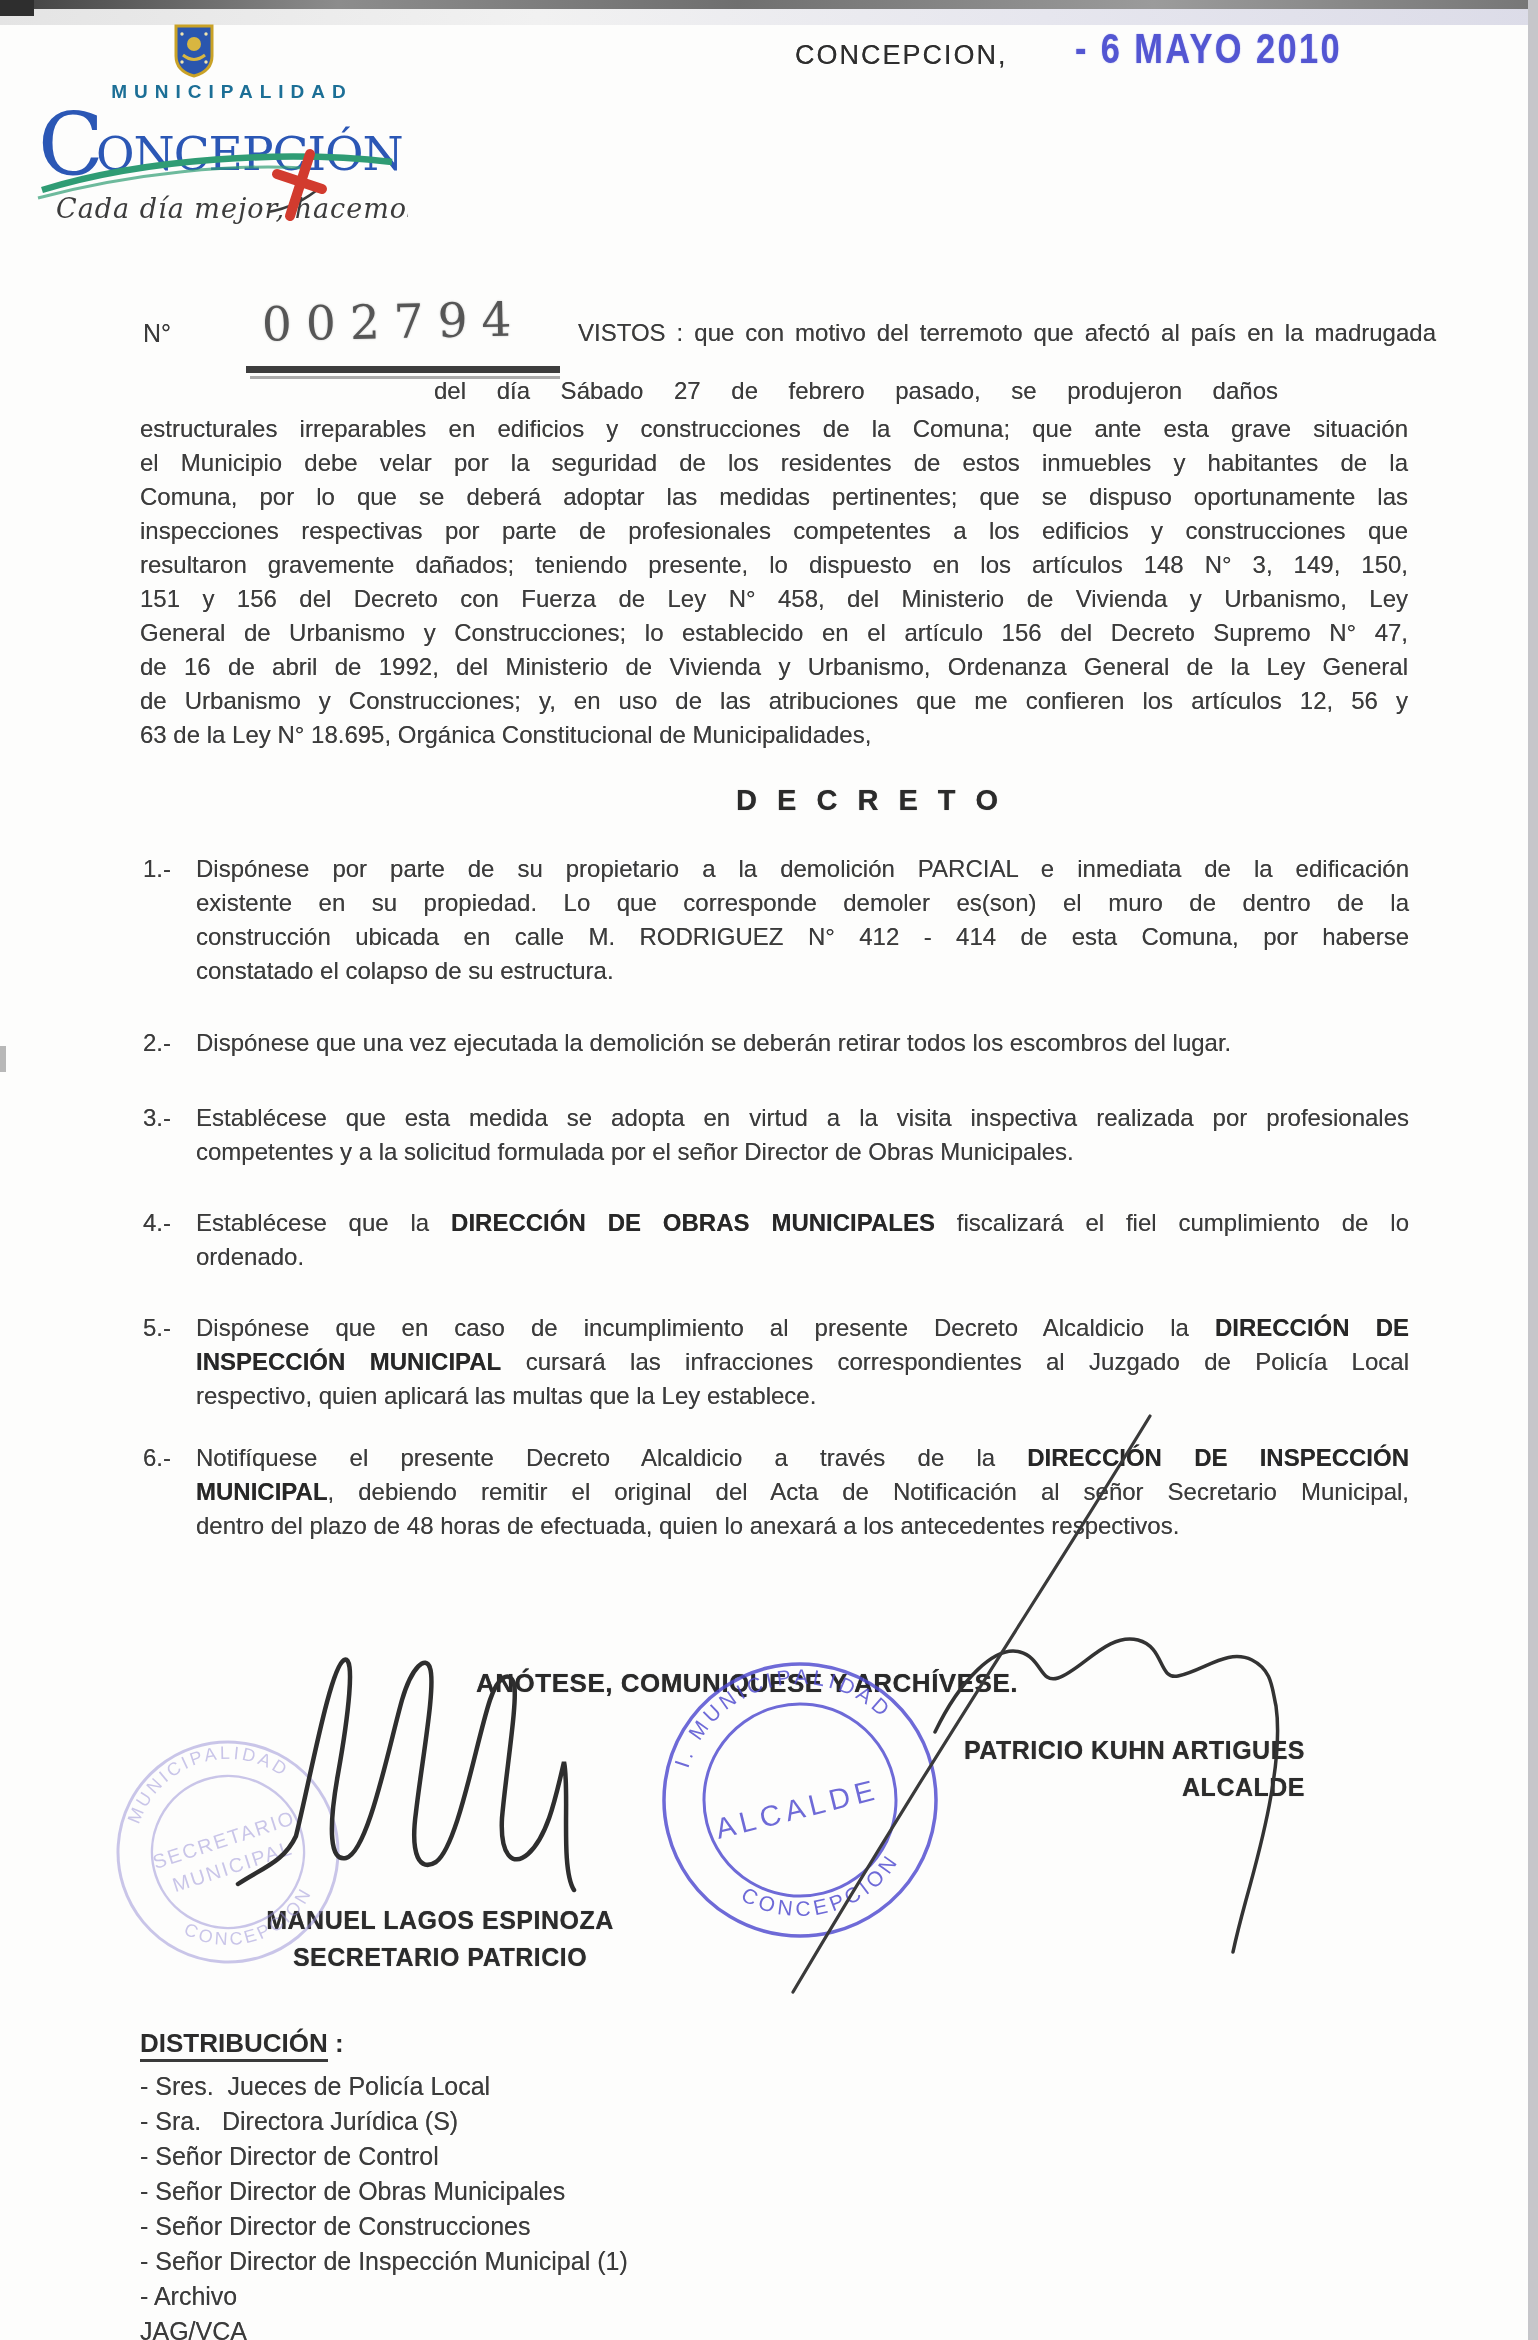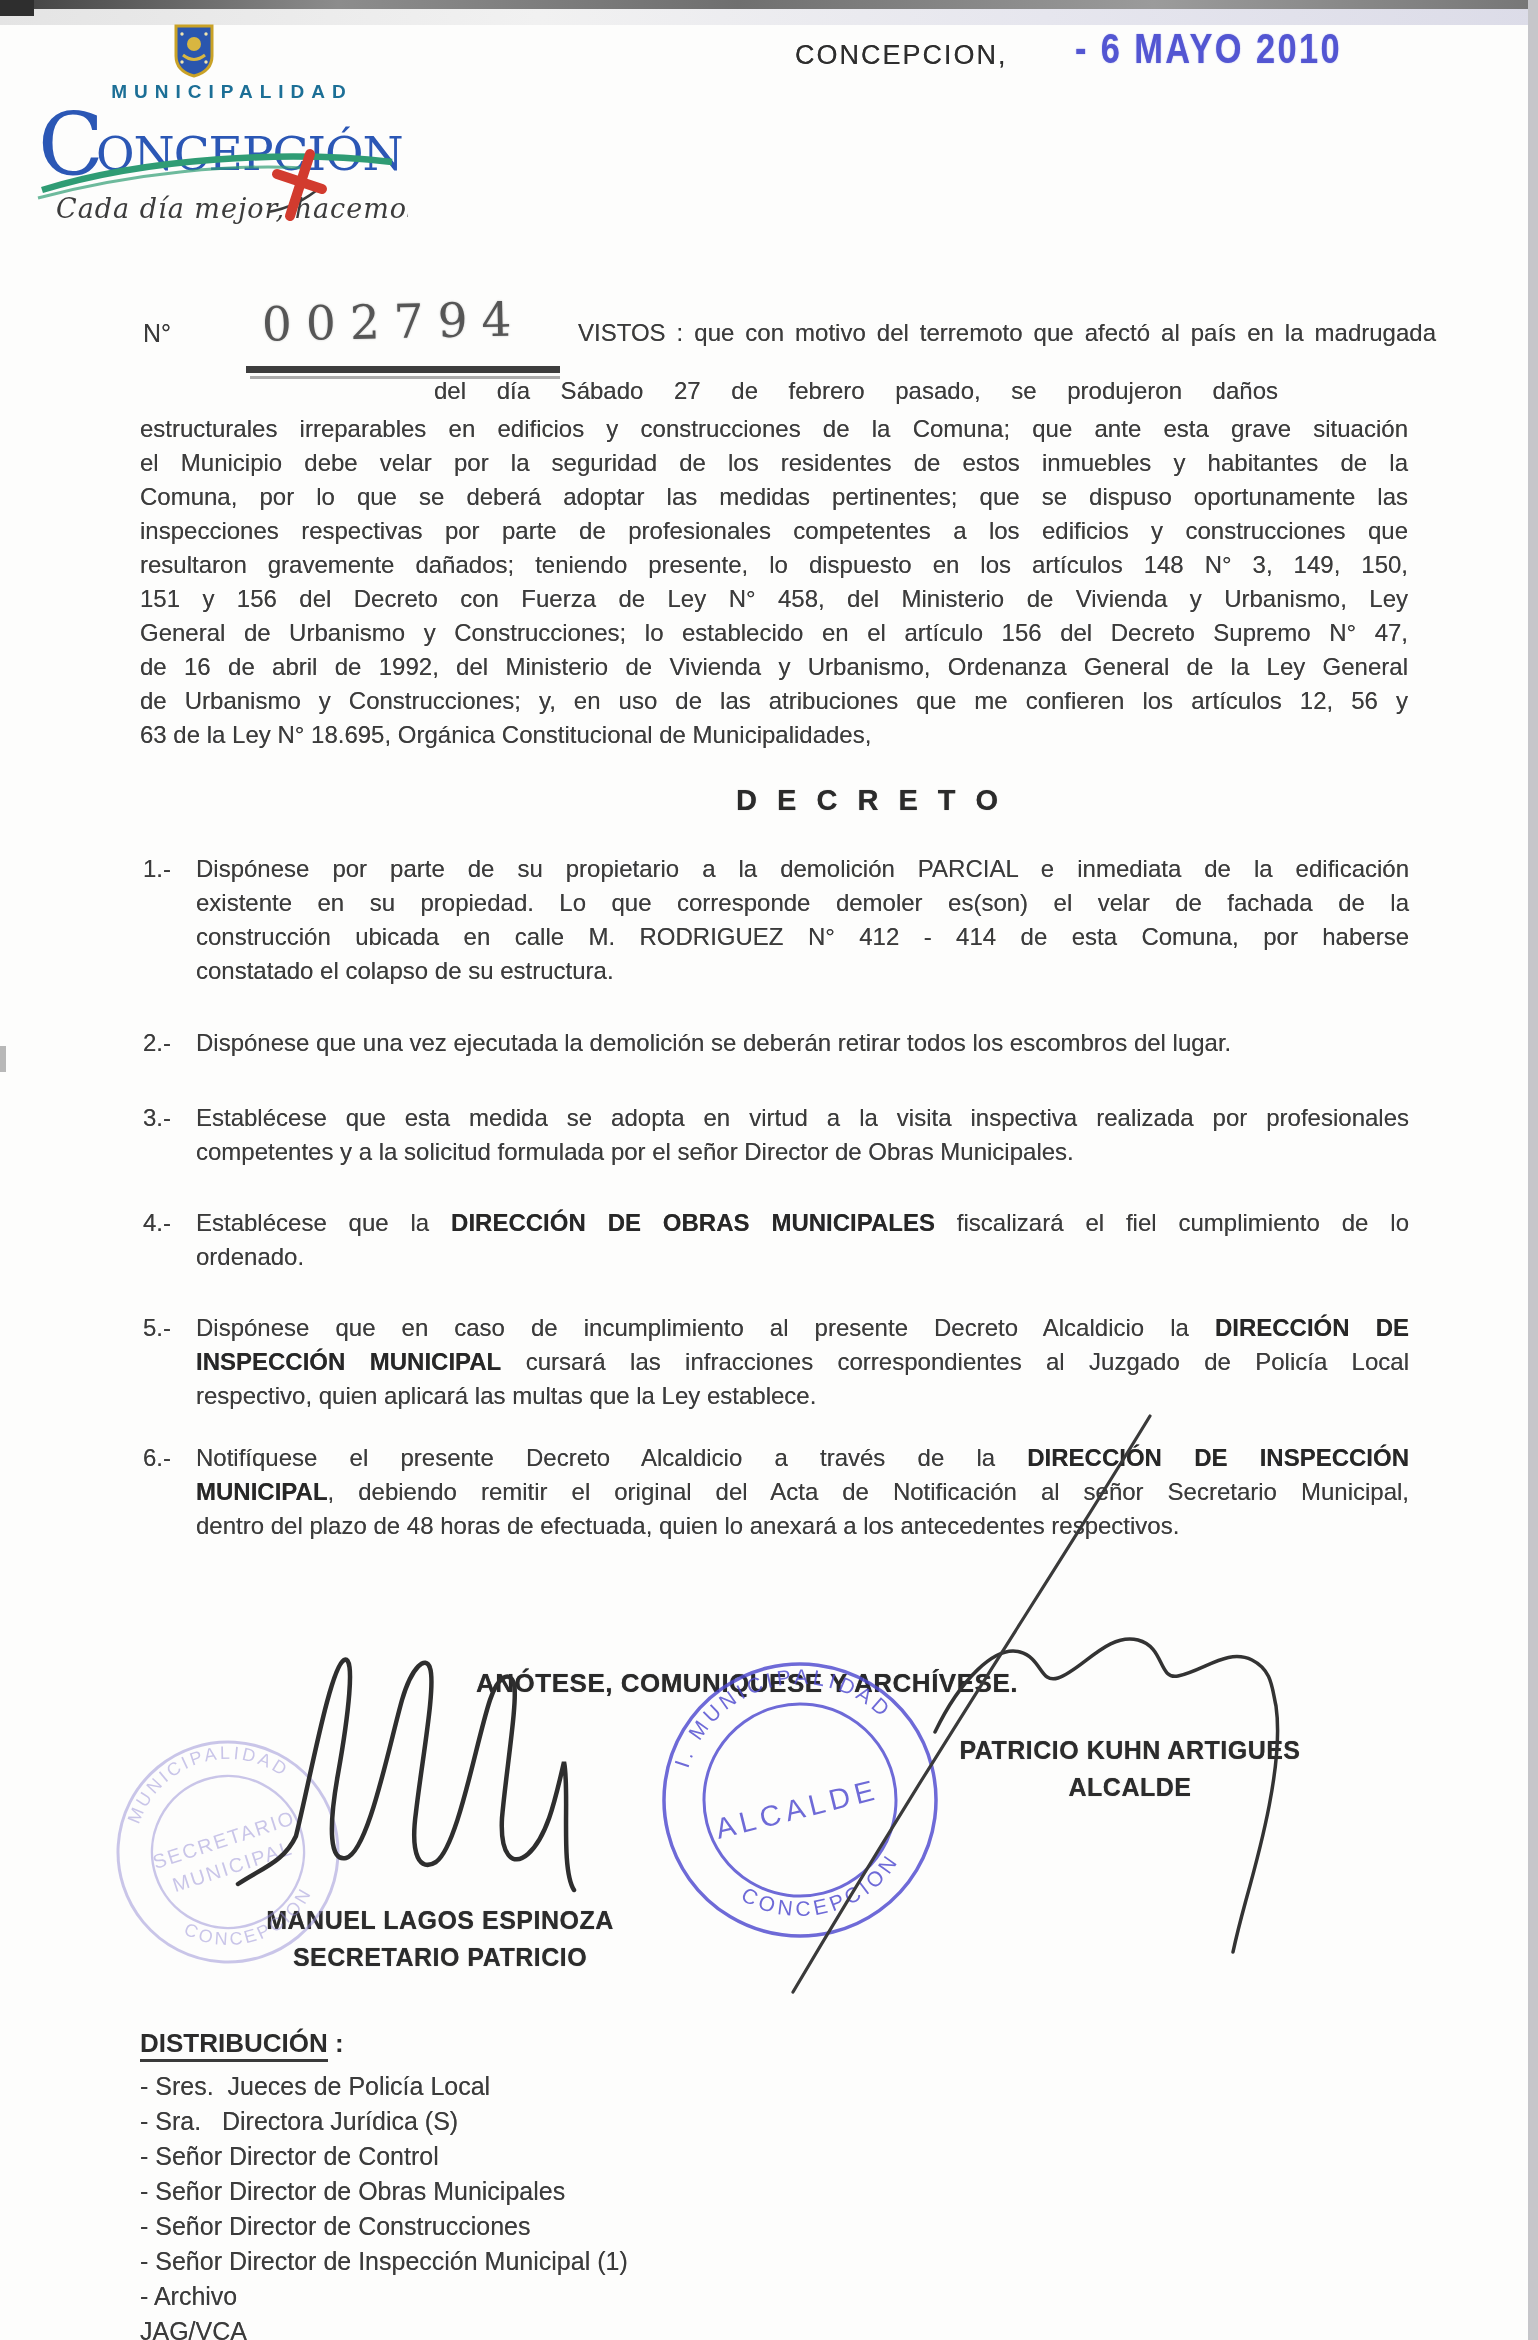--- a/index.html
+++ b/index.html
@@ -43,21 +43,21 @@
   .item-lines { margin-left:53px; }
   .b { font-weight:bold; color:#272727; }
   #closing { left:140px; top:1668px; width:1214px; text-align:center; font-weight:bold;
     font-size:26px; letter-spacing:.5px; color:#2a2a2a; text-shadow:0 0 .7px rgba(42,42,42,.8); }
   
   .sig-block { text-align:center; }
   .sig-name { font-weight:bold; font-size:25px; color:#2c2c2c; letter-spacing:.5px;
     text-shadow:0 0 .7px rgba(44,44,44,.8); }
   .sig-title { font-weight:bold; font-size:25px; color:#2c2c2c; letter-spacing:.5px;
     margin-top:8px; text-shadow:0 0 .7px rgba(44,44,44,.8); }
-  #mayor-block { left:955px; top:1736px; width:350px; }
+  #mayor-block { left:955px; top:1736px; width:350px;text-align:right; }
   #secretary-block { left:245px; top:1906px; width:390px; }
   
   #distribution { left:140px; top:2026px; font-size:25px; line-height:35px; }
   #dist-heading { font-weight:bold; font-size:26px; margin-bottom:8px; color:#2c2c2c; }
   #dist-heading .u { border-bottom:3px solid #3a3a3a; padding-bottom:1px; }
   .dist-item { white-space:pre; text-shadow:0 0 .5px rgba(59,59,59,.65); }
   #dist-initials { text-shadow:0 0 .5px rgba(59,59,59,.65); }
   #ink-overlay { left:0; top:0; pointer-events:none; }
 </style>
 </head>
@@ -115,21 +115,21 @@
       <div class="bodytext jline">de Urbanismo y Construcciones; y, en uso de las atribuciones que me confieren los artículos 12, 56 y</div>
       <div class="bodytext">63 de la Ley N° 18.695, Orgánica Constitucional de Municipalidades,</div>
     </div>
 
   <div class="abs" id="decreto-heading">D E C R E T O</div>
   <div id="items-container">
       <div class="item" style="top: 852px;">
         <span class="item-num bodytext">1.-</span>
         <div class="item-lines">
           <div class="bodytext jline"><span>Dispónese por parte de su propietario a la demolición PARCIAL e inmediata de la edificación</span></div>
-          <div class="bodytext jline"><span>existente en su propiedad. Lo que corresponde demoler es(son) el velar de fachada de la</span></div>
+          <div class="bodytext jline"><span>existente en su propiedad. Lo que corresponde demoler es(son) el muro de dentro de la</span></div>
           <div class="bodytext jline"><span>construcción ubicada en calle M. RODRIGUEZ N° 412 - 414 de esta Comuna, por haberse</span></div>
           <div class="bodytext"><span>constatado el colapso de su estructura.</span></div>
         </div>
       </div>
       <div class="item" style="top: 1026px;">
         <span class="item-num bodytext">2.-</span>
         <div class="item-lines">
           <div class="bodytext"><span>Dispónese que una vez ejecutada la demolición se deberán retirar todos los escombros del lugar.</span></div>
         </div>
       </div>

